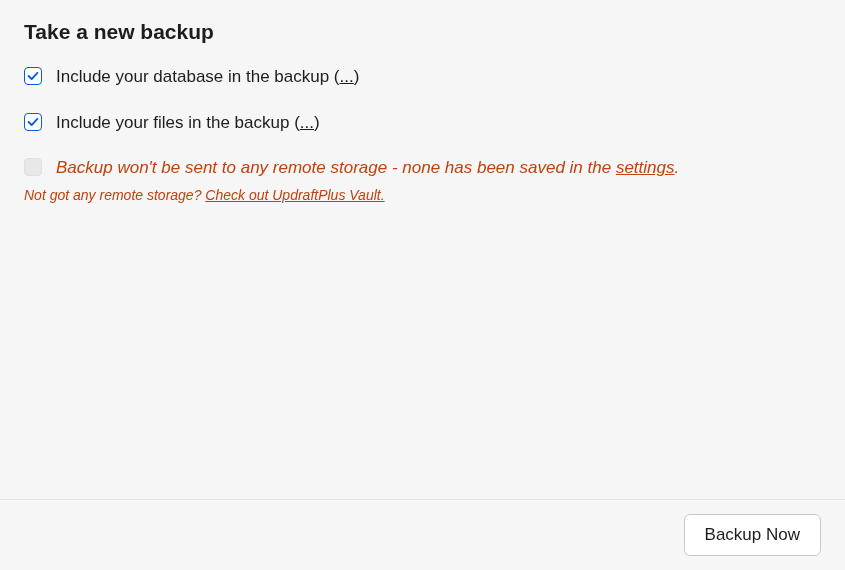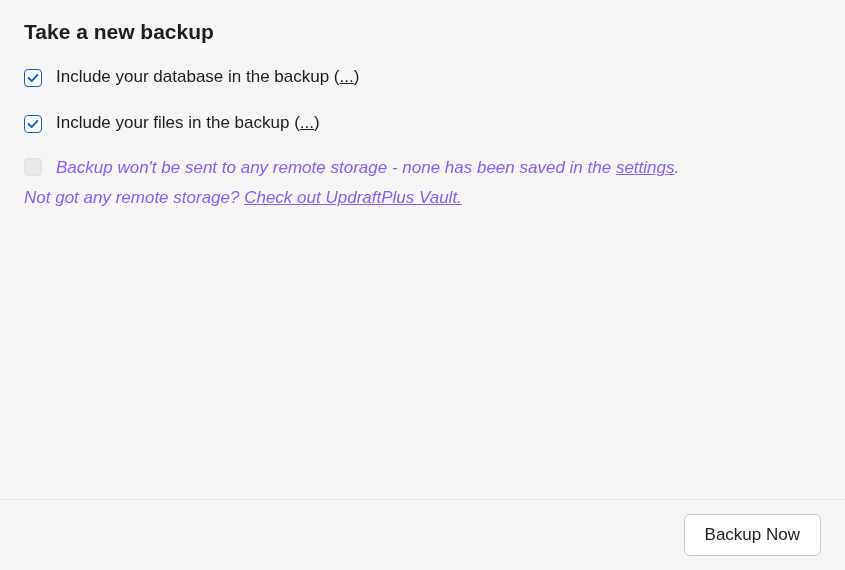--- a/index.html
+++ b/index.html
@@ -19,21 +19,21 @@
     .dialog {
       padding: 20px 24px 0 24px;
     }
     .title {
       font-size: 21px;
       font-weight: 700;
       margin-bottom: 20px;
     }
     .option-row {
       display: flex;
-      align-items: center;
+      align-items: flex-start;
       margin-bottom: 20px;
       font-size: 17px;
       line-height: 1.5;
     }
     .option-row.nested {
       margin-bottom: 4px;
     }
     .checkbox {
       flex-shrink: 0;
       width: 18px;
@@ -68,30 +68,30 @@
       border: 2px solid #0b5fd6;
       border-radius: 5px;
       margin-top: 1px;
     }
     .option-text {
       flex: 1;
     }
     .remote-block {
       margin-left: 0;
       font-style: italic;
-      color: #8b5cf6;
+      color: #c2410c;
       margin-bottom: 22px;
     }
     .remote-block .first-line {
       display: flex;
       align-items: flex-start;
     }
     .remote-block .continuation {
       margin-left: 0;
-      font-size: 17px;
+      font-size: 14px;
       line-height: 1.5;
     }
     .link {
       text-decoration: underline;
       cursor: pointer;
     }
     .dots-link {
       text-decoration: underline;
     }
     .footer {

